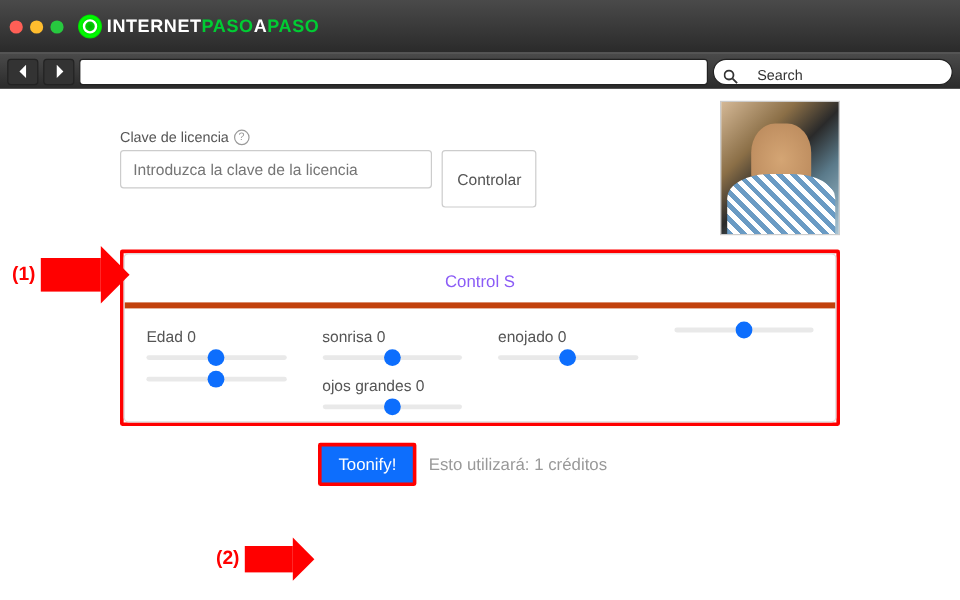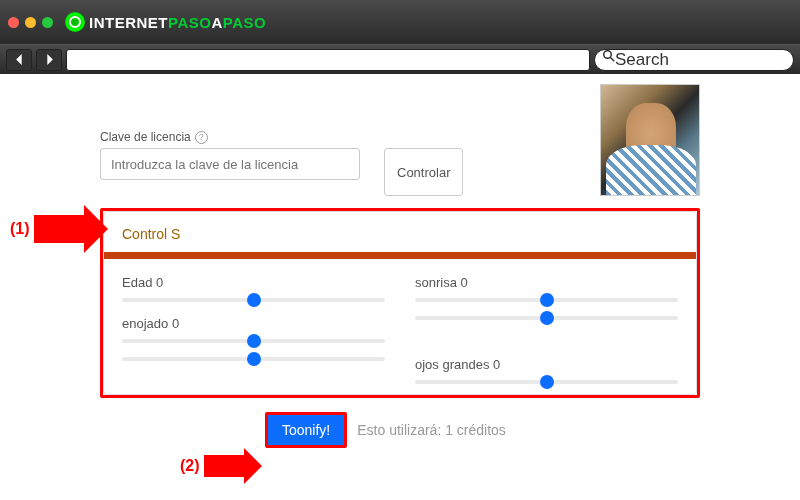--- a/index.html
+++ b/index.html
@@ -16,41 +16,41 @@
 .logo-icon { width: 20px; height: 20px; border-radius: 50%; background: radial-gradient(circle, #0a0 0%, #0f0 60%, #050 100%); position: relative; }
 .logo-icon::after { content: ""; position: absolute; width: 8px; height: 8px; border: 2px solid #fff; border-radius: 50%; top: 4px; left: 4px; }
 .logo-text { font-weight: bold; font-size: 15px; letter-spacing: 0.5px; }
 .logo-text .w { color: #fff; }
 .logo-text .g { color: #0c3; }
 
 .browser-toolbar { background: linear-gradient(#4a4a4a, #2a2a2a); height: 30px; display: flex; align-items: center; padding: 3px 6px; gap: 4px; border-top: 1px solid #555; }
 .nav-btn { width: 26px; height: 22px; background: #333; border: 1px solid #222; border-radius: 3px; display: flex; align-items: center; justify-content: center; color: #fff; cursor: pointer; }
 .nav-btn svg { width: 11px; height: 11px; fill: #fff; }
 .url-bar { flex: 1; height: 22px; background: #fff; border-radius: 3px; border: 1px solid #222; }
-.search-box { width: 200px; height: 22px; background: #fff; border-radius: 11px; border: 1px solid #222; display: flex; align-items: flex-start; padding: 0 8px; gap: 0; font-size: 17px; color: #333; }
+.search-box { width: 200px; height: 22px; background: #fff; border-radius: 11px; border: 1px solid #222; display: flex; align-items: flex-end; padding: 0 8px; gap: 16px; font-size: 12px; color: #333; }
 .search-box svg { width: 12px; height: 12px; }
 
 
 .page { position: relative; padding: 10px 100px 0 100px; height: 442px; }
 
-.license-row { display: flex; gap: 8px; align-items: flex-end; margin-bottom: 12px; }
+.license-row { display: flex; gap: 8px; align-items: center; margin-bottom: 12px; }
 .license-left { flex: 1; }
 .license-label { font-size: 12px; color: #555; margin-bottom: 4px; display: flex; align-items: center; gap: 4px; }
 .info-icon { width: 13px; height: 13px; border: 1px solid #999; border-radius: 50%; font-size: 9px; color: #999; display: inline-flex; align-items: center; justify-content: center; }
 .license-input { width: 260px; height: 32px; border: 1px solid #ccc; border-radius: 3px; padding: 0 10px; font-size: 13px; color: #999; }
 .control-btn { height: 48px; padding: 0 12px; border: 1px solid #ccc; border-radius: 3px; background: #fff; font-size: 13px; color: #555; cursor: pointer; }
 .preview-img { width: 100px; height: 112px; border: 1px solid #ccc; background: linear-gradient(135deg, #d4b896 0%, #8b6f47 30%, #2a2a2a 50%, #5a7a8a 70%, #a8c4d4 100%); position: relative; overflow: hidden; }
 .preview-img::before { content: ""; position: absolute; width: 50px; height: 60px; background: radial-gradient(ellipse, #d4a574 0%, #b8875a 100%); border-radius: 40% 40% 30% 30%; top: 18px; left: 25px; }
 .preview-img::after { content: ""; position: absolute; width: 90px; height: 50px; background: repeating-linear-gradient(45deg, #6a9bc4, #6a9bc4 4px, #fff 4px, #fff 8px); bottom: 0; left: 5px; border-radius: 40% 40% 0 0; }
 
 .panel { border: 3px solid #ff0000; border-radius: 2px; padding: 0; margin-top: 2px; }
 .panel-inner { border: 1px solid #ddd; border-radius: 4px; }
-.panel-header { padding: 14px 18px 10px; font-size: 14px; color: #a16207; border-bottom: 7px solid #c2410c; }
+.panel-header { padding: 14px 18px 10px; font-size: 14px; color: #8b5cf6; border-bottom: 5px solid #c2410c; text-align: center; }
 .panel-body { padding: 16px 18px 10px; }
-.slider-grid { display: grid; grid-template-columns: 1fr 1fr; gap: 14px 30px; }
+.slider-grid { display: grid; grid-template-columns: 1fr 1fr 1fr 1fr; gap: 14px 30px; }
 .slider-item { }
 .slider-label { font-size: 13px; color: #555; margin-bottom: 8px; }
 .slider-track { position: relative; height: 4px; background: #e9e9e9; border-radius: 2px; cursor: pointer; }
 .slider-thumb { position: absolute; width: 14px; height: 14px; background: #0d6efd; border-radius: 50%; top: -5px; left: 50%; transform: translateX(-50%); cursor: grab; }
 
 .action-row { display: flex; align-items: center; gap: 10px; margin-top: 14px; margin-left: 165px; }
 .toonify-btn { background: #0d6efd; color: #fff; border: 3px solid #ff0000; padding: 7px 14px; font-size: 14px; border-radius: 2px; cursor: pointer; }
 .credits-text { font-size: 14px; color: #999; }
 
 
@@ -103,21 +103,21 @@
 </div>
 
 <div class="page">
 
   <div class="license-row">
     <div class="license-left">
       <div class="license-label">
         <span>Clave de licencia</span>
         <span class="info-icon">?</span>
       </div>
-      <div style="display:flex;gap:24px;">
+      <div style="display:flex;gap:8px;">
         <input class="license-input" placeholder="Introduzca la clave de la licencia" style="">
         <button class="control-btn">Controlar</button>
       </div>
     </div>
     <div class="preview-img"></div>
   </div>
 
   <div class="panel">
     <div class="panel-inner">
       <div class="panel-header">Control S</div>

